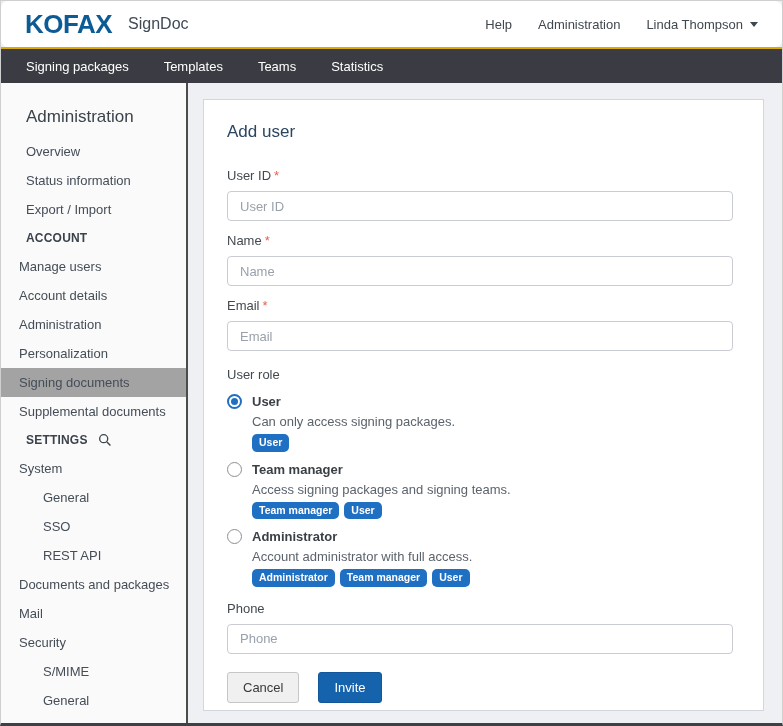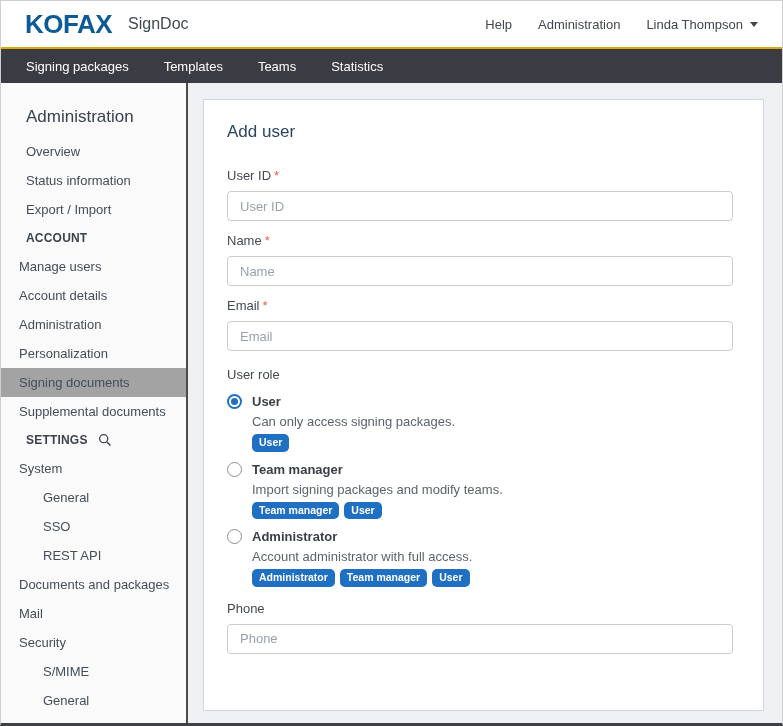--- a/index.html
+++ b/index.html
@@ -15,21 +15,21 @@
     border:1px solid #cfcfcf;
     border-bottom:3px solid #3f3f46;
     display:flex; flex-direction:column;
     background:#eef0f3;
     overflow:hidden;
   }
   
   .app-header {
     height:46px; background:#fff;
     display:flex; align-items:center;
-    padding:0 24px; flex:0 0 auto;
+    padding:0 24px; flex:0 0 auto;border-radius:7px;
   }
   .logo {
     font-weight:900; font-size:26px; letter-spacing:-0.5px;
     color:#0d5b95; line-height:1; cursor:pointer;
   }
   .product { margin-left:16px; font-size:16px; color:#3f4a55; }
   .header-links { margin-left:auto; display:flex; align-items:center; gap:26px; }
   .hlink { font-size:13px; color:#41474e; cursor:pointer; text-decoration:none; }
   .user-menu { display:flex; align-items:center; gap:7px; font-size:13px; color:#41474e; cursor:pointer; }
   .caret {
@@ -193,21 +193,21 @@
               <div class="role-desc">Can only access signing packages.</div>
               <div class="role-badges">
                 <span class="badge">User</span>
               </div>
             </div>
             <div class="role-option">
               <div class="role-head">
                 <span class="radio"></span>
                 <span class="role-name">Team manager</span>
               </div>
-              <div class="role-desc">Import signing packages and modify teams.</div>
+              <div class="role-desc">Access signing packages and signing teams.</div>
               <div class="role-badges">
                 <span class="badge">Team manager</span>
                 <span class="badge">User</span>
               </div>
             </div>
             <div class="role-option">
               <div class="role-head">
                 <span class="radio"></span>
                 <span class="role-name">Administrator</span>
               </div>
@@ -218,16 +218,20 @@
                 <span class="badge">User</span>
               </div>
             </div>
           </div>
       </div>
 
       <div class="phone-wrap" id="phone-field">
           <div class="field"><label class="field-label"><span>Phone</span></label><input type="text" class="text-input" placeholder="Phone" style=""></div>
         </div>
 
+      <div class="actions">
+        <button class="btn btn-cancel">Cancel</button>
+        <button class="btn btn-invite">Invite</button>
+      </div>
     </main>
 
   </div>
 </div>
 
 </body></html>

